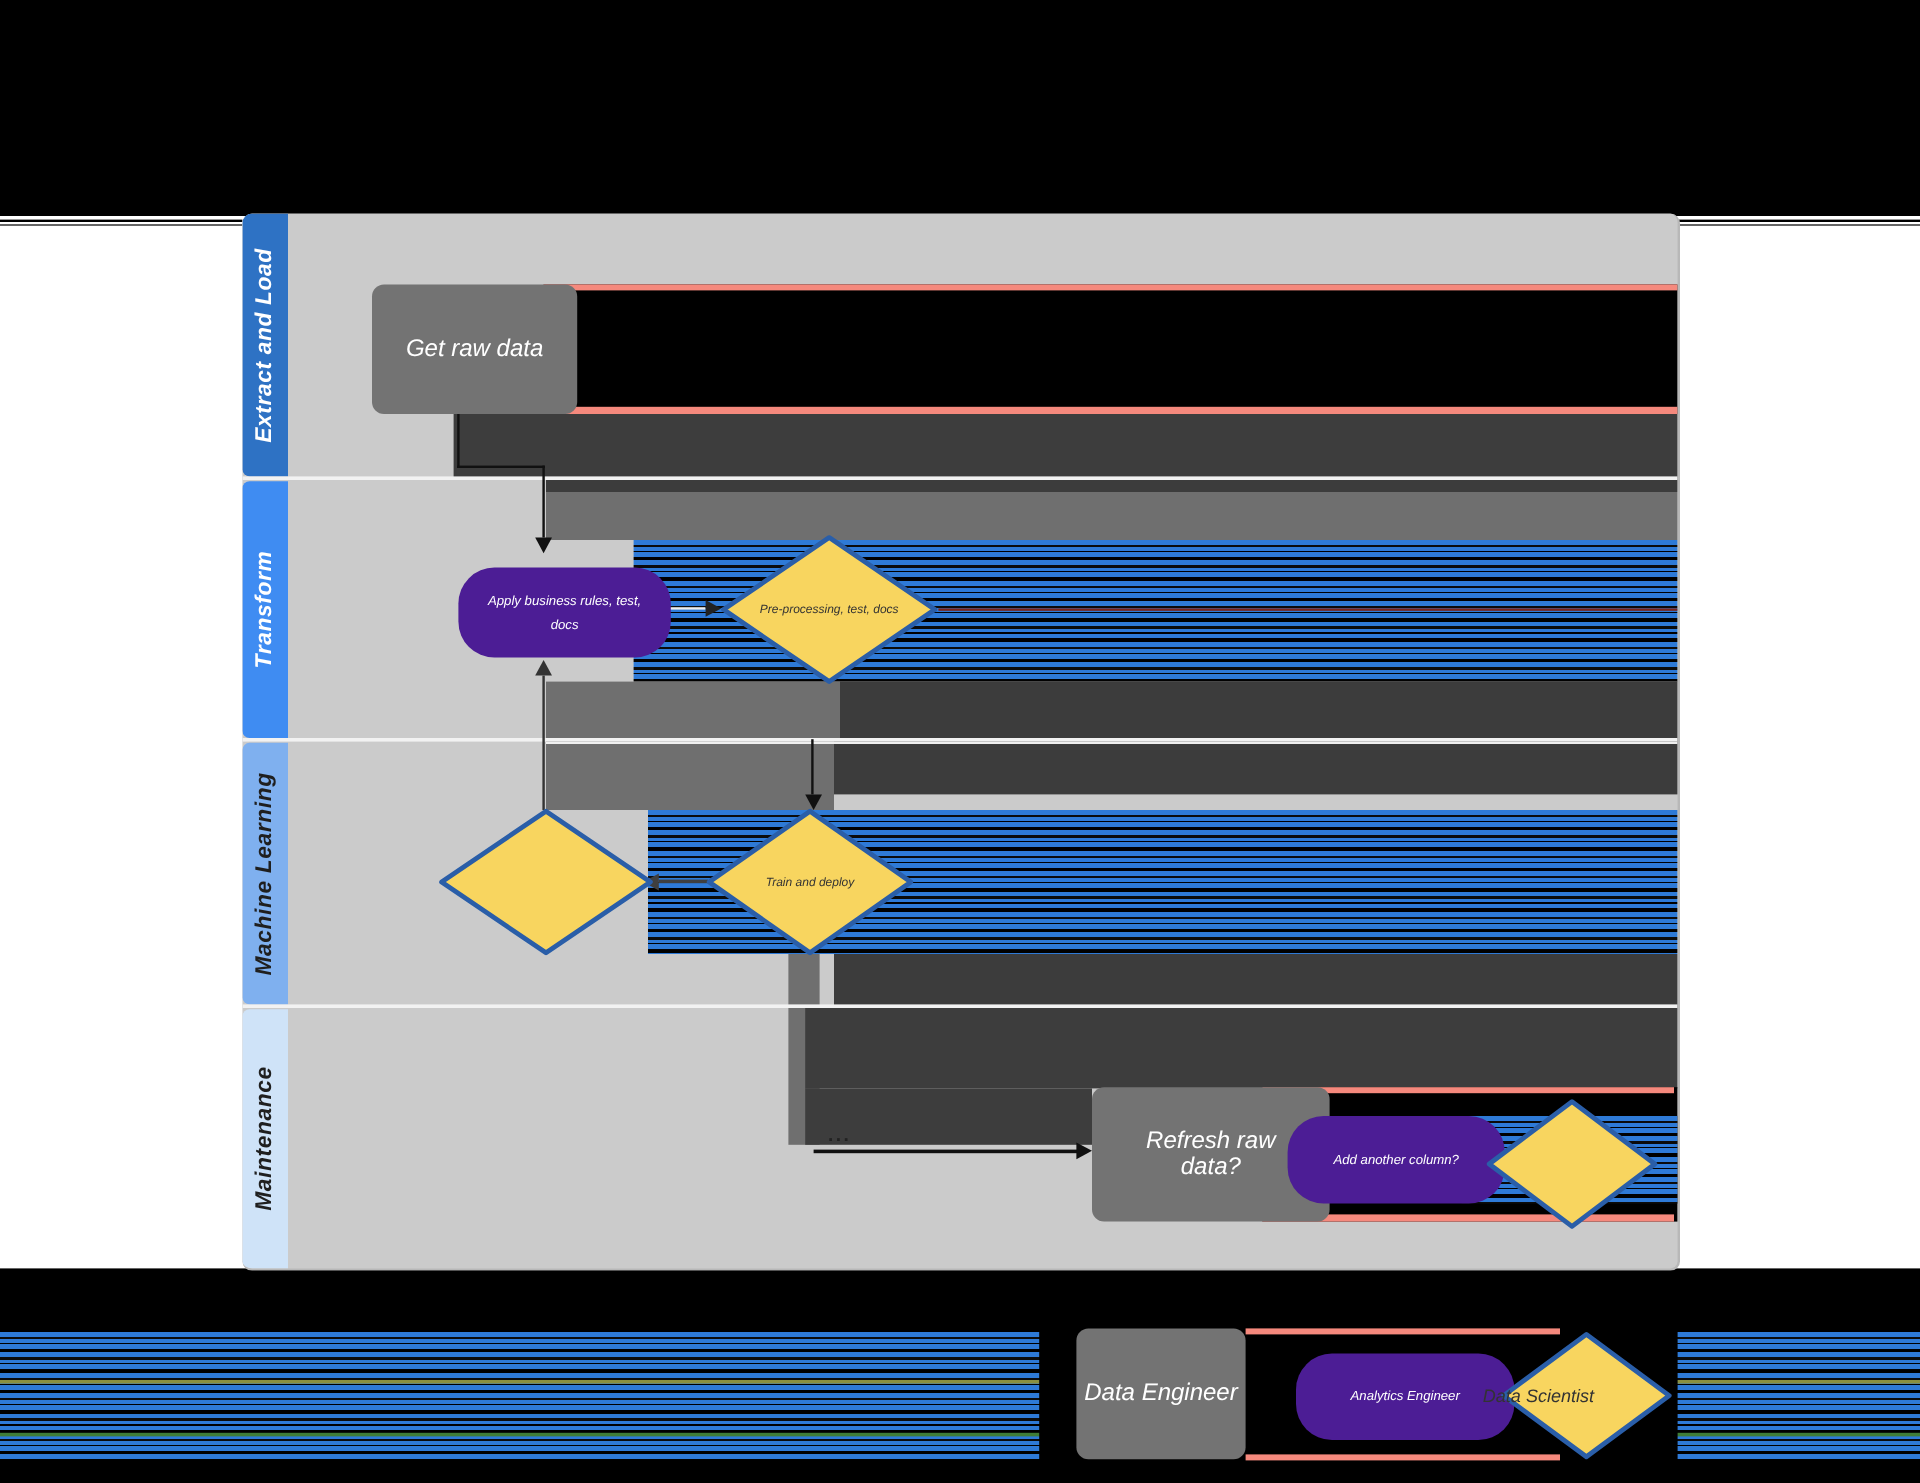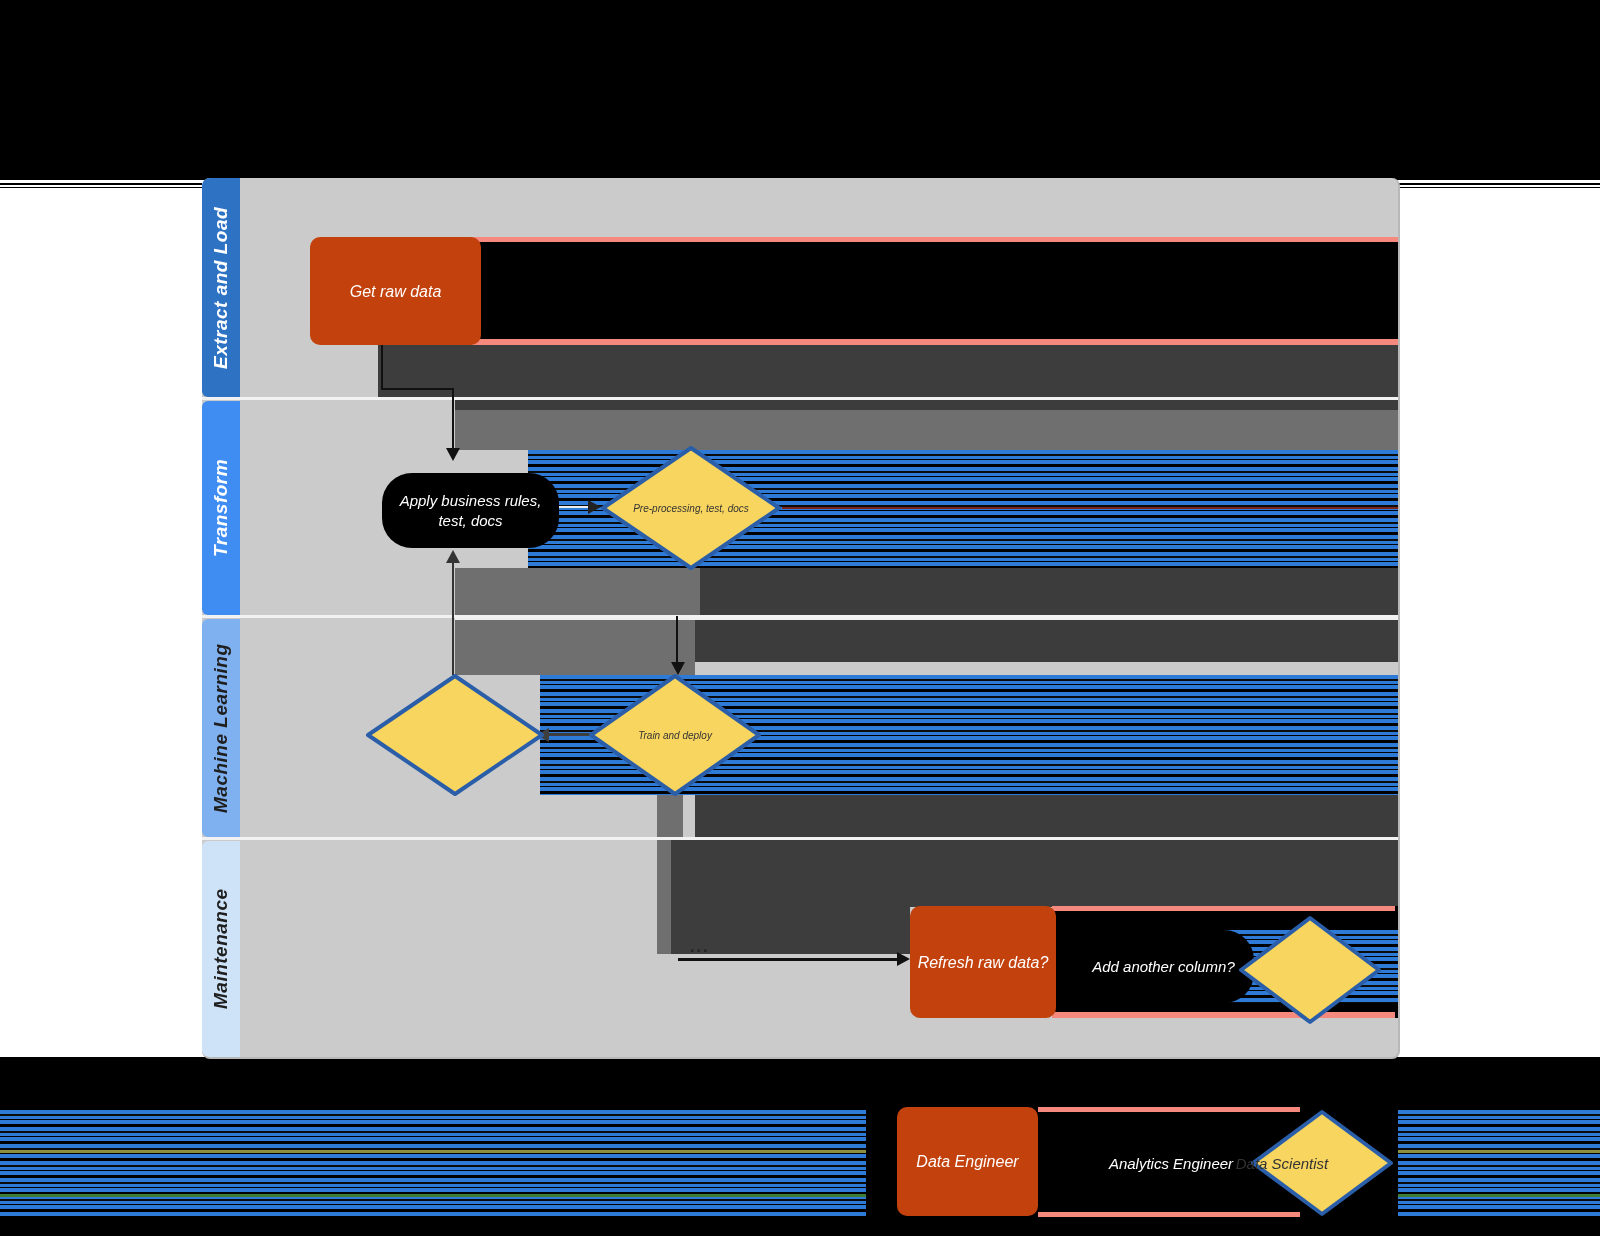--- a/index.html
+++ b/index.html
@@ -19,22 +19,22 @@
       background:#cbcbcb;border-radius:8px;overflow:hidden;z-index:2;
       border-right:2px solid #b8b8b8;border-bottom:2px solid #b8b8b8;}
   .lanehdr{position:absolute;left:0;width:38px;border-radius:6px 0 0 6px;}
   .lanelabel{position:absolute;left:0;top:0;width:100%;height:100%;
       display:flex;align-items:center;justify-content:center;
       writing-mode:vertical-rl;transform:rotate(180deg);
       font-weight:bold;font-style:italic;font-size:19px;letter-spacing:0.5px;}
   .divider{position:absolute;left:0;width:1196px;height:3px;background:#f2f2f2;z-index:6;}
   .node{position:absolute;display:flex;align-items:center;justify-content:center;
       text-align:center;font-style:italic;z-index:8;}
-  .pinknode{background:#c2410c;border-radius:10px;color:#ffffff;font-size:16px;line-height:21px;justify-content:center;}
-  .bluenode{background:#000000;border-radius:30px;color:#ffffff;font-size:15px;line-height:20px;}
+  .pinknode{background:#737373;border-radius:10px;color:#ffffff;font-size:20px;line-height:21px;justify-content:center;}
+  .bluenode{background:#4c1d95;border-radius:30px;color:#ffffff;font-size:11px;line-height:20px;}
   .dlabel{position:absolute;display:flex;align-items:center;justify-content:center;
       text-align:center;font-style:italic;color:#333;font-size:10px;line-height:19px;z-index:9;}
   .line{position:absolute;background:#111;z-index:7;}
   .whline{position:absolute;background:#eeeeee;z-index:7;}
   .arr{position:absolute;width:0;height:0;z-index:7;}
   .dots{position:absolute;color:#222;font-weight:bold;font-size:16px;letter-spacing:2px;z-index:8;}
   svg{display:block;}
   .dsvg{position:absolute;z-index:8;}
 </style>
 </head>
@@ -139,21 +139,21 @@
       <polygon points="92,5 179,64 92,123 5,64" fill="#f8d55f" stroke="#2a5ea8" stroke-width="4" stroke-linejoin="round"></polygon>
     </svg>
 
     <svg class="dsvg" style="left:384px;top:493px;" width="178" height="128" viewBox="0 0 178 128">
       <polygon points="89,5 173,64 89,123 5,64" fill="#f8d55f" stroke="#2a5ea8" stroke-width="4" stroke-linejoin="round"></polygon>
     </svg>
     <div class="dlabel" style="left:384px;top:493px;width:178px;height:128px;">
       <span>Train and deploy</span>
     </div>
 
-    <div class="node pinknode" style="left:708px;top:728px;width:142px;height:112px;padding:0 2px;">
+    <div class="node pinknode" style="left:708px;top:728px;width:142px;height:112px;padding:0 28px;">
       <span>Refresh raw data?</span>
     </div>
 
     <div class="node bluenode" style="left:871px;top:752px;width:145px;height:73px;padding:0 18px;">
       <span>Add another column?</span>
     </div>
 
     <svg class="dsvg" style="left:1034px;top:735px;" width="148" height="114" viewBox="0 0 148 114">
       <polygon points="74,5 143,57 74,109 5,57" fill="#f8d55f" stroke="#2a5ea8" stroke-width="4" stroke-linejoin="round"></polygon>
     </svg>

